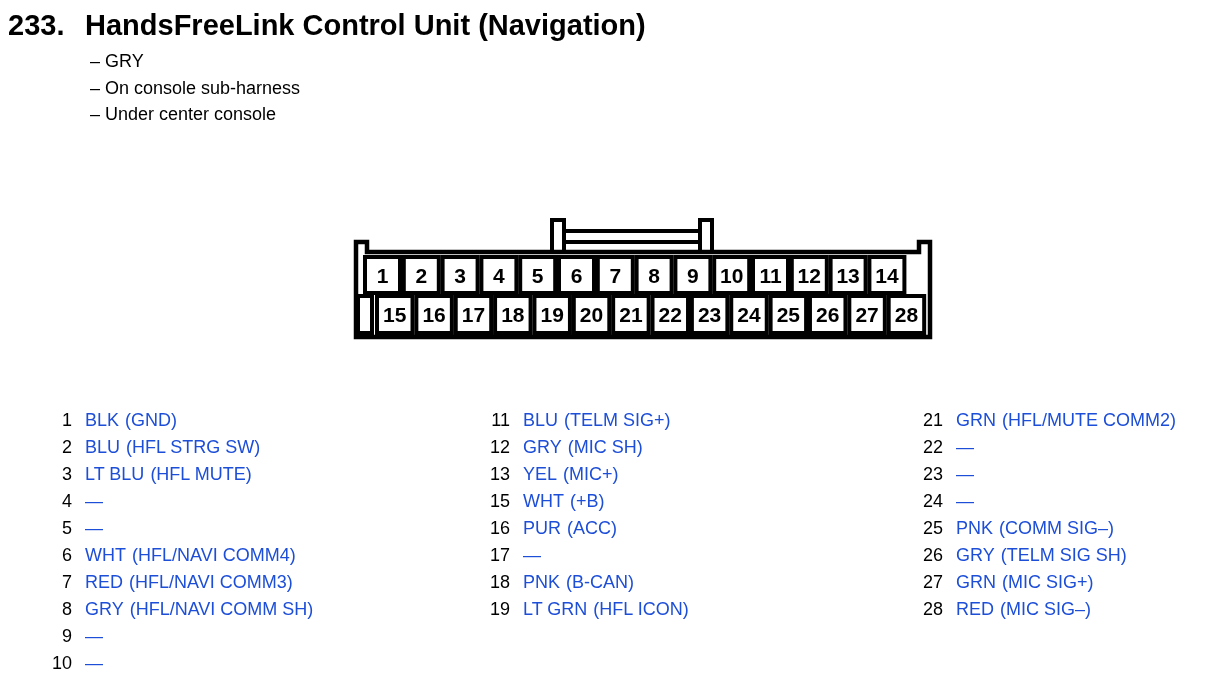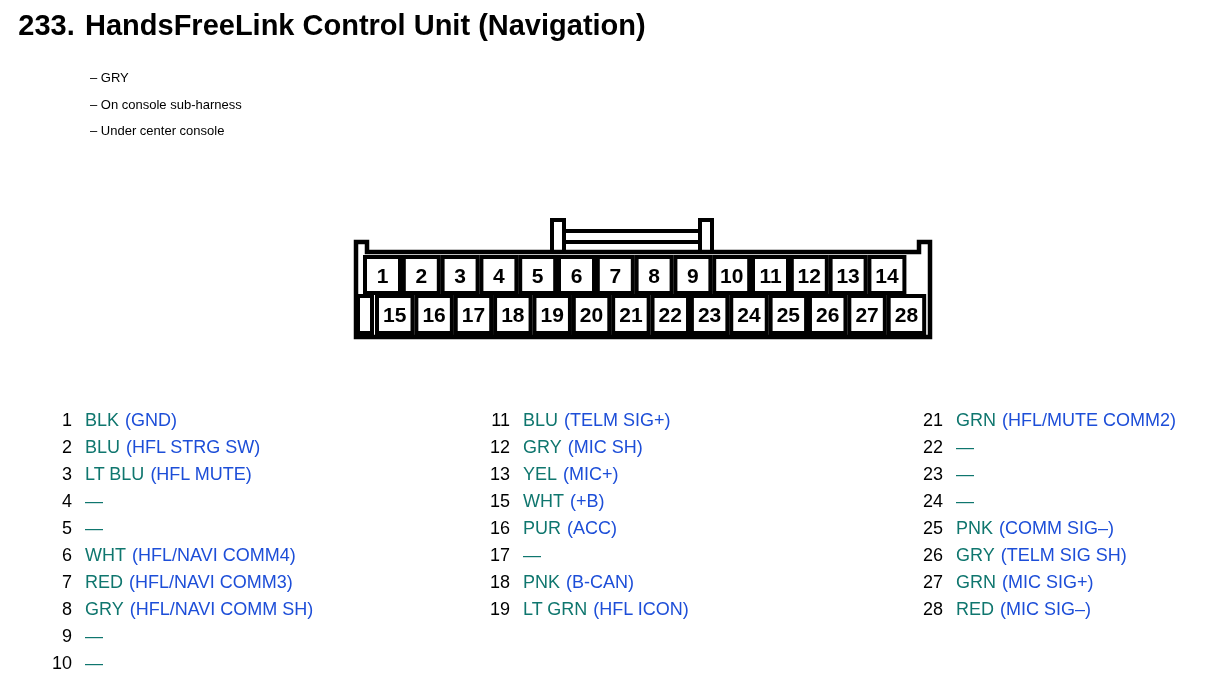--- a/index.html
+++ b/index.html
@@ -1,32 +1,32 @@
 <!DOCTYPE html>
 <html><head>
 <meta charset="utf-8">
 <style>
   html,body{margin:0;padding:0;background:#ffffff;}
   .page{
     position:relative;width:1207px;height:686px;background:#ffffff;
     font-family:"Liberation Sans",sans-serif;color:#000;overflow:hidden;
   }
   .title-row{position:absolute;left:8px;top:9px;display:flex;font-weight:bold;font-size:29px;white-space:nowrap;}
-  .t-num{display:inline-block;min-width:77px;text-align:center;}
-  .notes{position:absolute;left:90px;top:65px;font-size:13px;line-height:26.6px;}
+  .t-num{display:inline-block;min-width:77px;}
+  .notes{position:absolute;left:90px;top:48px;font-size:18px;line-height:26.6px;}
   .note-line{white-space:nowrap;}
   #connector{position:absolute;left:350px;top:216px;}
   #connector text{font-family:"Liberation Sans",sans-serif;font-weight:bold;font-size:21px;}
   .pin-col{position:absolute;top:407px;font-size:18px;line-height:27px;}
   .pin-col-1{left:38px;}
   .pin-col-2{left:476px;}
   .pin-col-3{left:909px;}
   .prow{white-space:nowrap;}
   .pnum{display:inline-block;width:34px;text-align:right;margin-right:13px;}
-  .pwire{color:#0f766e;}
+  .pwire{color:#1d4ed8;}
   .psig{color:#1d4ed8;margin-left:6px;}
 </style>
 </head>
 <body>
 
 <div class="page">
   <div class="title-row">
     <span class="t-num">233.</span>
     <span class="t-text">HandsFreeLink Control Unit (Navigation)</span>
   </div>

